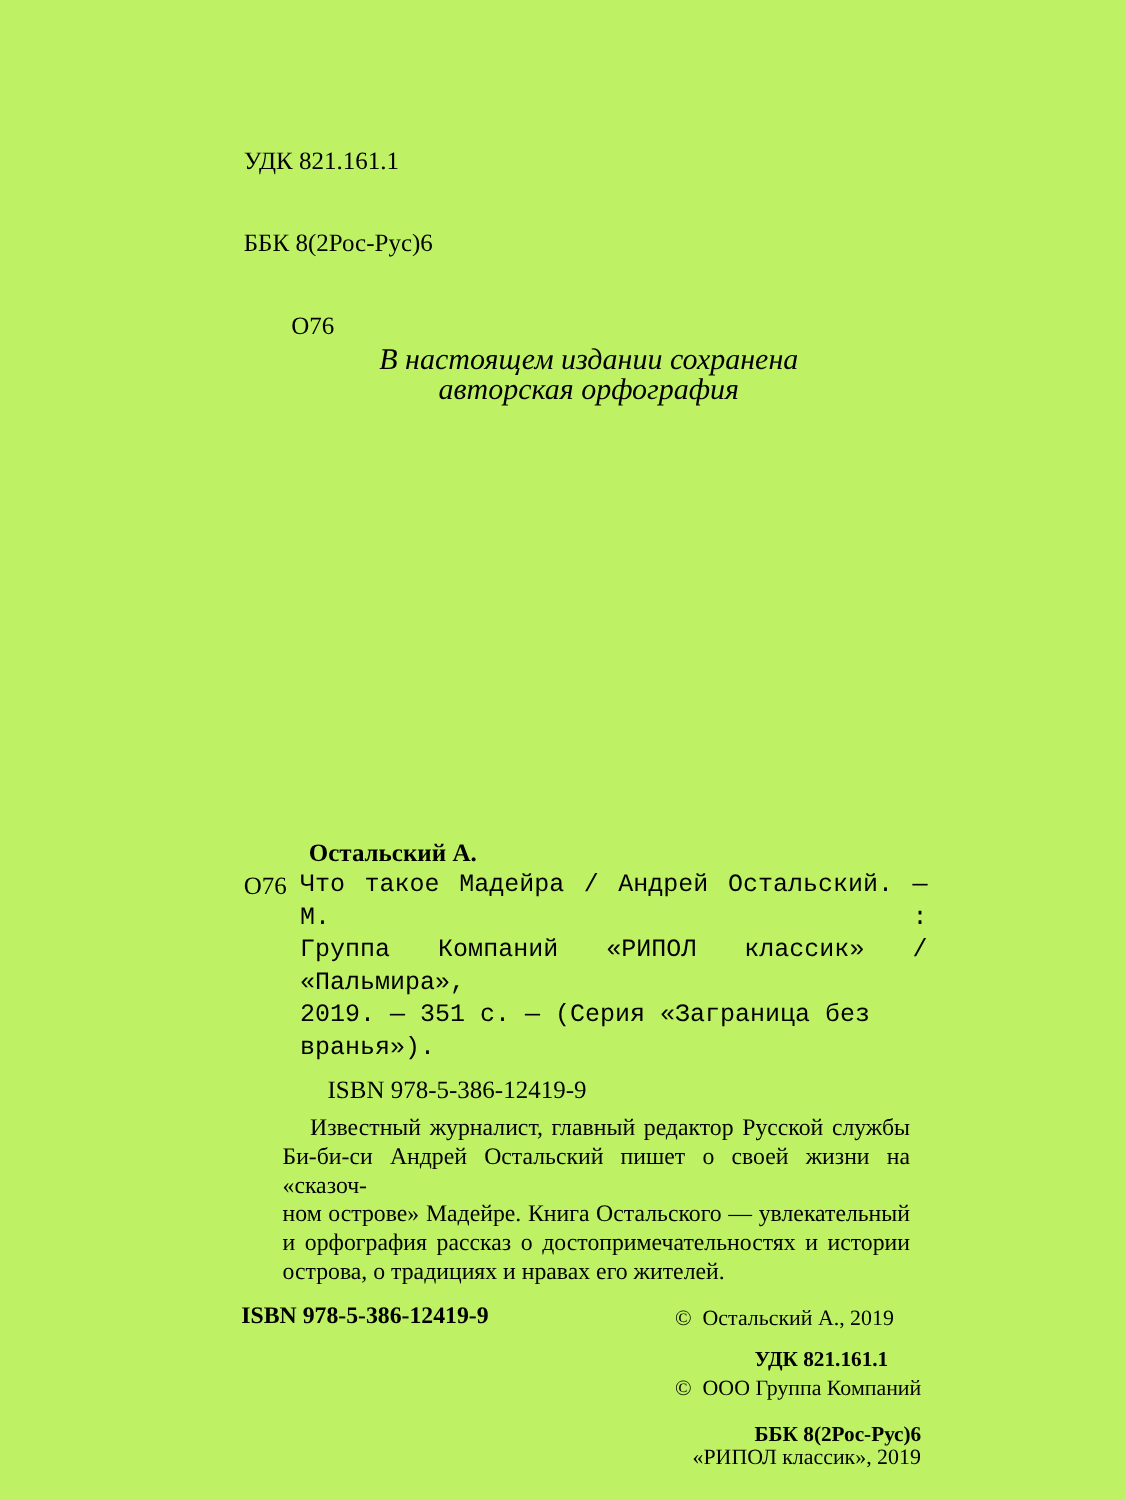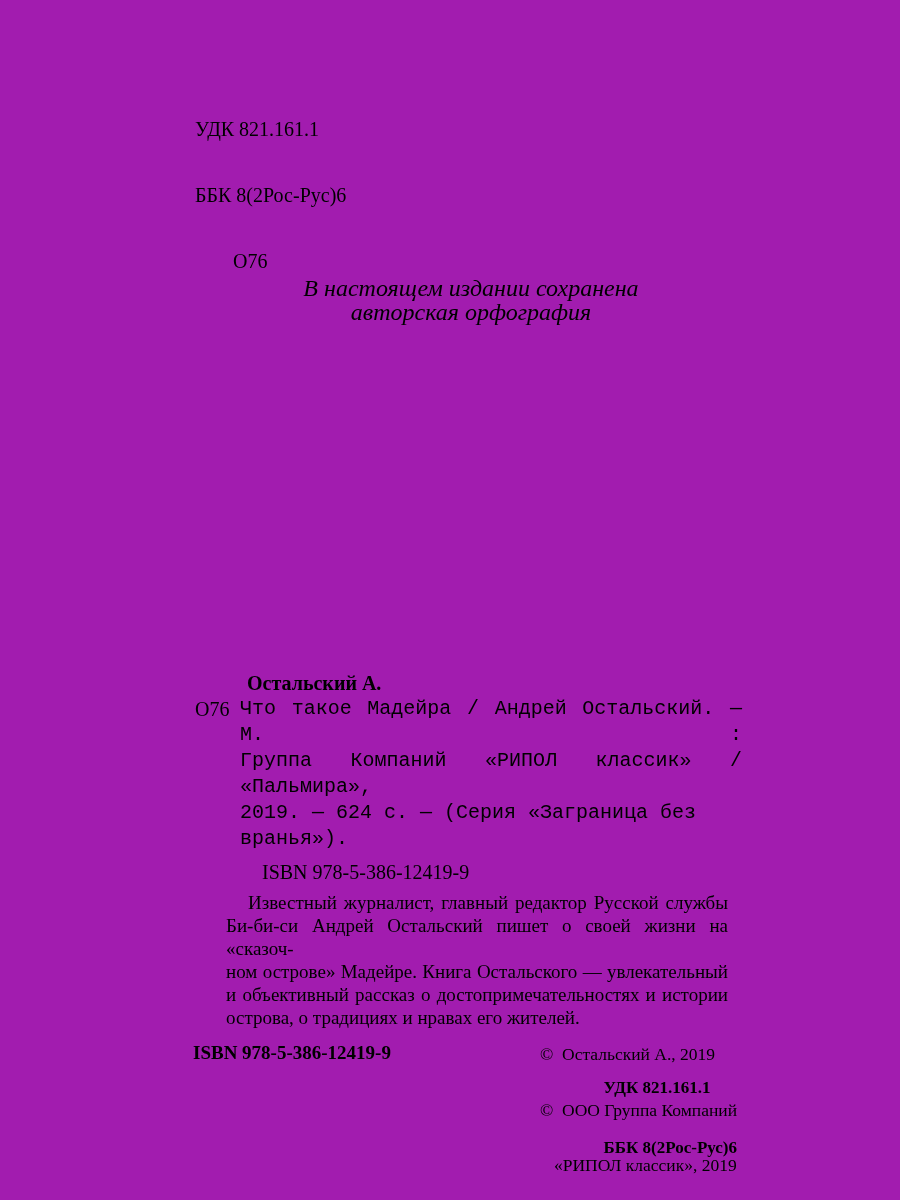--- a/index.html
+++ b/index.html
@@ -4,21 +4,21 @@
 <style>
   html, body {
     margin: 0;
     padding: 0;
     background: #ffffff;
   }
   .page {
     position: relative;
     width: 900px;
     height: 1200px;
-    background: #a21caf;
+    background: #bef264;
     font-family: "Liberation Serif", "DejaVu Serif", serif;
     color: #000000;
     overflow: hidden;
   }
 
   
   .top-block {
     position: absolute;
     left: 195px;
     top: 74px;
@@ -134,31 +134,31 @@
   </div>
 
   <div class="catalog">
     <div class="author-line">Остальский А.</div>
 
     <div class="entry">
       <div class="entry-code">О76</div>
       <div class="entry-text">
         <div class="line-just">Что такое Мадейра / Андрей Остальский. — М. :</div>
         <div class="line-just">Группа Компаний «РИПОЛ классик» / «Пальмира»,</div>
-        <div>2019. — 624 с. — (Серия «Заграница без вранья»).</div>
+        <div>2019. — 351 с. — (Серия «Заграница без вранья»).</div>
       </div>
     </div>
 
     <div class="isbn-line">ISBN 978-5-386-12419-9</div>
 
     <div class="annotation">
       <div class="first-line line-just">Известный журналист, главный редактор Русской службы</div>
       <div class="line-just">Би-би-си Андрей Остальский пишет о своей жизни на «сказоч-</div>
       <div class="line-just">ном острове» Мадейре. Книга Остальского — увлекательный</div>
-      <div class="line-just">и объективный рассказ о достопримечательностях и истории</div>
+      <div class="line-just">и орфография рассказ о достопримечательностях и истории</div>
       <div>острова, о традициях и нравах его жителей.</div>
     </div>
 
     <div class="class-right">
       <div>УДК 821.161.1</div>
       <div>ББК 8(2Рос-Рус)6</div>
     </div>
   </div>
 
   <div class="footer-isbn">ISBN 978-5-386-12419-9</div>

